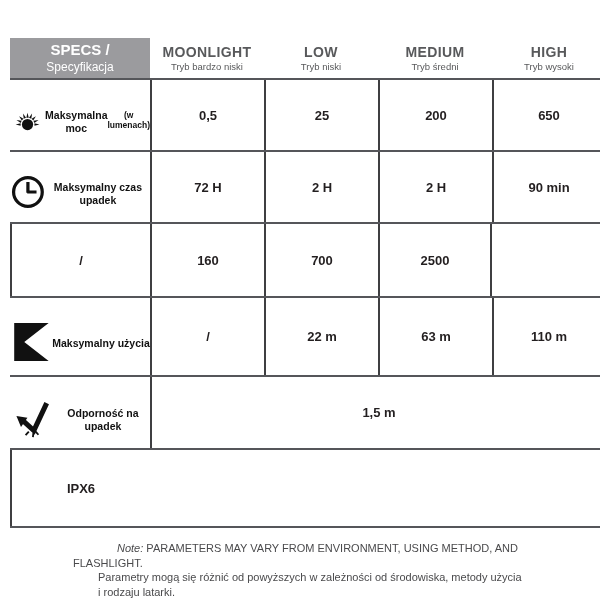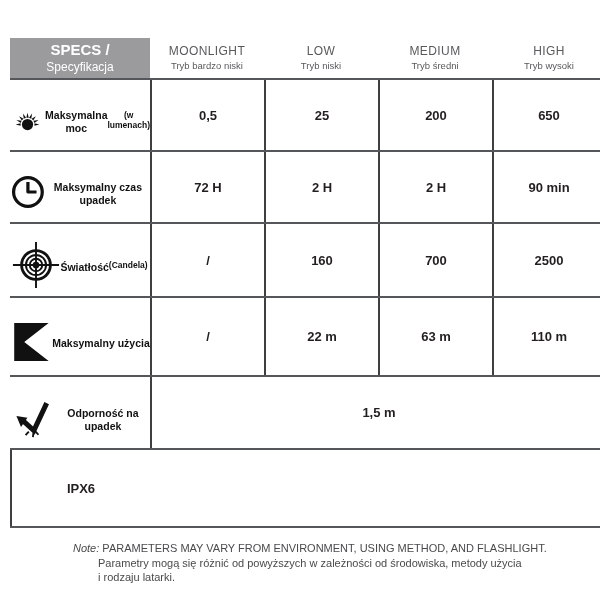--- a/index.html
+++ b/index.html
@@ -10,42 +10,42 @@
   }
   .table{position:absolute;left:10px;top:38px;width:596px;}
   .hrow{display:grid;grid-template-columns:140px 114px 114px 114px 114px;height:40px;}
   .specs-box{
     background:#9b9b9e;color:#ffffff;display:flex;flex-direction:column;
     align-items:center;justify-content:center;line-height:1.25;
   }
   .specs-title{font-weight:bold;font-size:15px;}
   .specs-sub{font-size:12px;}
   .col-head{display:flex;flex-direction:column;align-items:center;justify-content:center;color:#58595b;line-height:1.3;}
-  .col-en{font-size:12px;font-weight:normal;letter-spacing:.4px;}
+  .col-en{font-size:14px;font-weight:bold;letter-spacing:.4px;}
   .col-pl{font-size:9.5px;}
   .row{display:grid;grid-template-columns:140px 114px 114px 114px 114px;border-top:2px solid #55565a;}
   .row.span{grid-template-columns:140px 456px;}
   .row:last-of-type{border-bottom:2px solid #55565a;}
   .r1{height:70px;}.r2{height:70px;}.r3{height:72px;}.r4{height:77px;}.r5{height:71px;}.r6{height:76px;}
   .label-cell{display:flex;flex-direction:row;align-items:center;justify-content:center;text-align:center;padding-top:10px;}
   .row-label{font-size:10.5px;font-weight:bold;color:#111111;margin-top:4px;line-height:1.2;}
   .row-sublabel{font-size:8.5px;font-weight:bold;color:#111111;line-height:1.2;}
   .row-sublabel:empty{display:none;}
   .value-cell{
     display:flex;align-items:center;justify-content:center;
     font-size:13px;font-weight:bold;color:#231f20;border-left:2px solid #3f3f41;
   }
   .vend{border-right:2px solid #3f3f41;}
   .span-cell{border-right:none;}
   svg{display:block;}
   .note{
     position:absolute;left:73px;top:541px;width:500px;
     font-size:11px;color:#4a4a4c;line-height:14.5px;
   }
-  .note .prefix{font-style:italic;}
+  .note .prefix{font-style:italic;margin-left:44px;}
   .note .indent{margin-left:25px;}
 </style>
 </head>
 <body>
 
 <div class="table">
 
   <div class="hrow">
     <div class="specs-box">
       <div class="specs-title">SPECS /</div>
@@ -103,31 +103,20 @@
       <div class="row-label">Maksymalny czas upadek</div>
 
     </div>
     <div class="value-cell">72 H</div>
     <div class="value-cell">2 H</div>
     <div class="value-cell">2 H</div>
     <div class="value-cell vend">90 min</div>
   </div>
 
   <div class="row r3">
-    <div class="label-cell">
-      <svg width="48" height="48" viewBox="0 0 100 100">
-        <circle cx="50" cy="50" r="33" fill="#111111"></circle>
-        <circle cx="50" cy="50" r="9" fill="none" stroke="#ffffff" stroke-width="4"></circle>
-        <circle cx="50" cy="50" r="17" fill="none" stroke="#ffffff" stroke-width="4"></circle>
-        <circle cx="50" cy="50" r="25" fill="none" stroke="#ffffff" stroke-width="4"></circle>
-        <path d="M2 50 L98 50 M50 2 L50 98" stroke="#111111" stroke-width="4" fill="none"></path>
-      </svg>
-      <div class="row-label">Światłość</div>
-      <div class="row-sublabel">(Candela)</div>
-    </div>
     <div class="value-cell">/</div>
     <div class="value-cell">160</div>
     <div class="value-cell">700</div>
     <div class="value-cell vend">2500</div>
   </div>
 
   <div class="row r4">
     <div class="label-cell">
       <svg width="42" height="42" viewBox="0 0 100 100">
         <polygon points="10,5 92,5 34,50 92,95 10,95" fill="#111111"></polygon>

